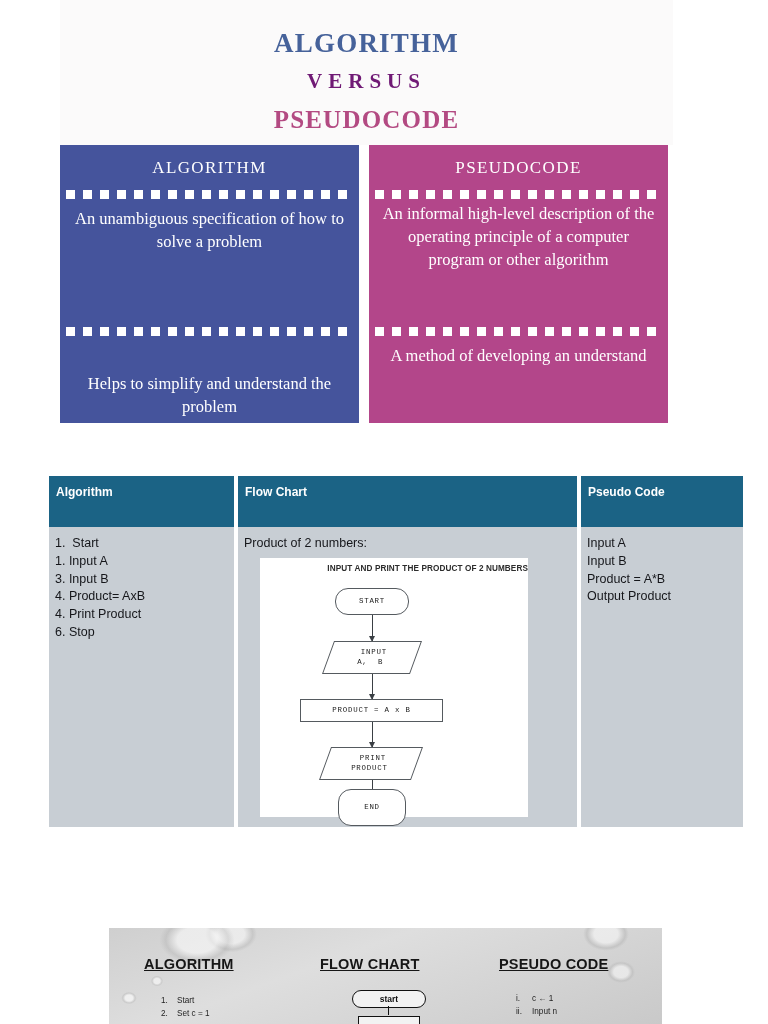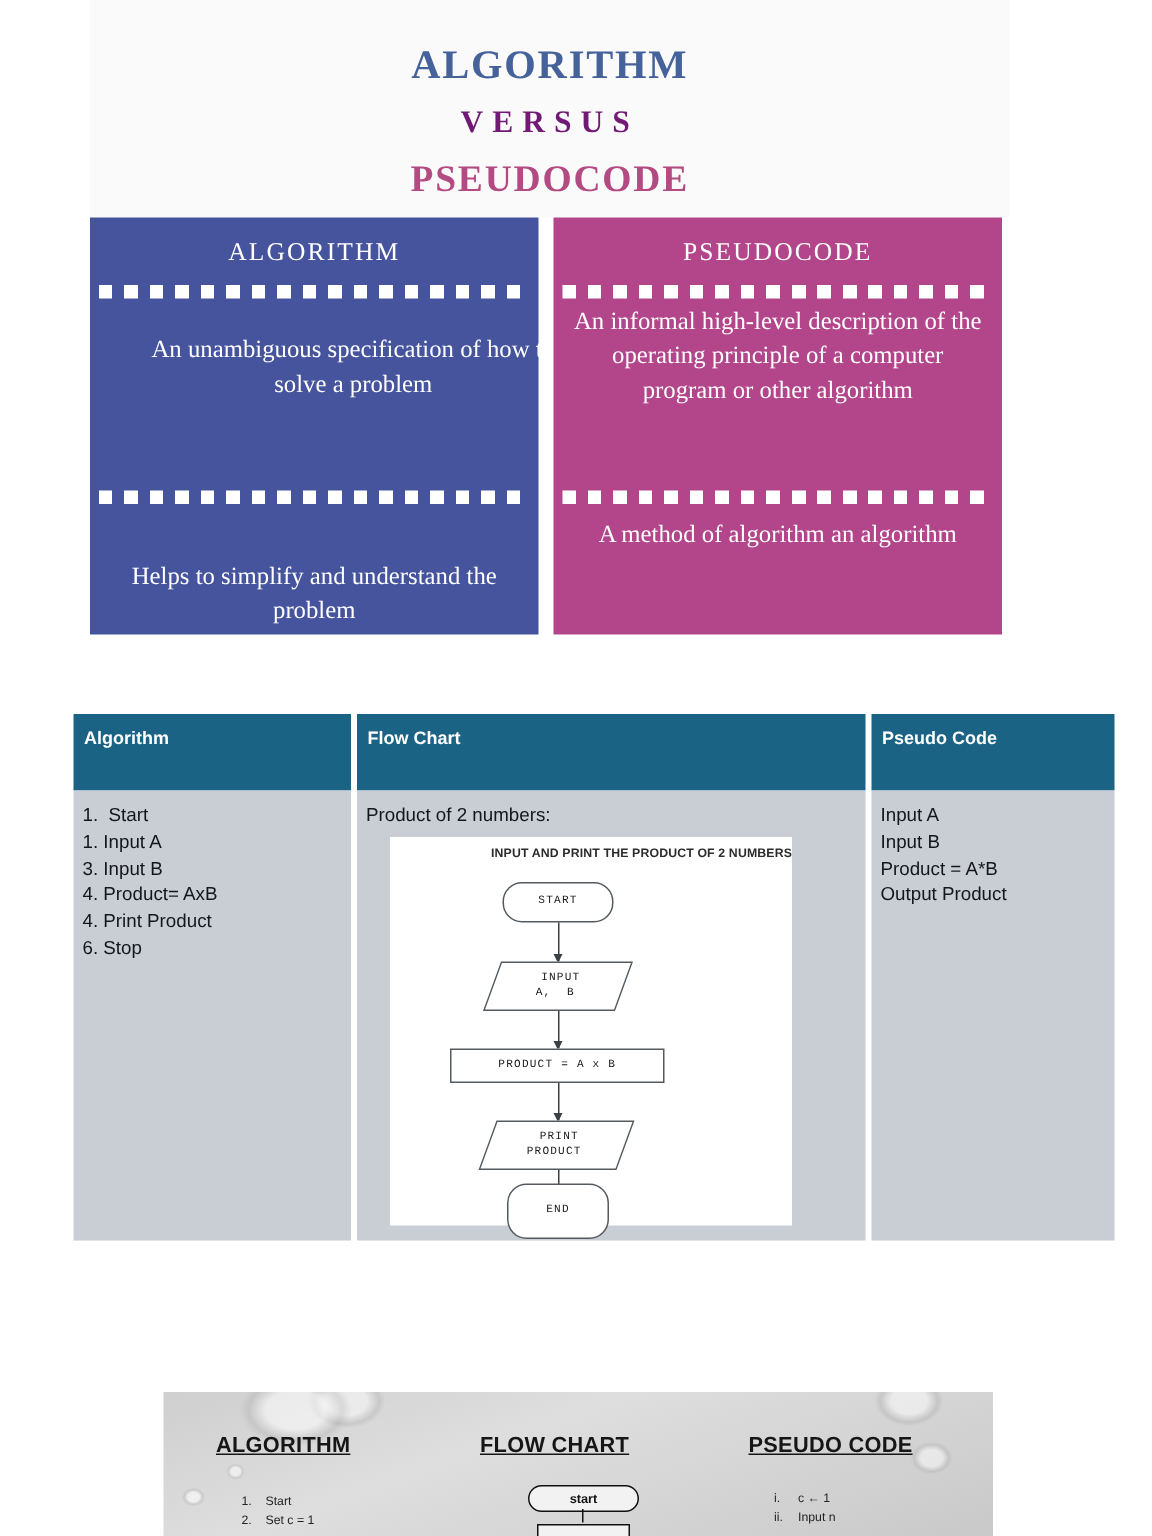--- a/index.html
+++ b/index.html
@@ -96,21 +96,21 @@
   .rule-mid { top: 182px; }
 
   .panel-body {
     position: absolute;
     left: 10px;
     width: 279px;
     text-align: center;
     font-size: 16.5px;
     line-height: 1.38;
   }
-  #alg-def   { top: 77px; margin-left: 26px; }
+  #alg-def   { top: 63px; }
   #alg-use   { top: 200px; margin-top: 28px; }
   #pseudo-def{ top: 58px; }
   #pseudo-use{ top: 200px; }
 
   
   #table-wrap {
     position: absolute;
     left: 49px;
     top: 476px;
     width: 694px;
@@ -291,21 +291,21 @@
     <div class="panel-body" id="alg-def">An unambiguous specification of how to solve a problem</div>
     <div class="dash-rule rule-mid"></div>
     <div class="panel-body" id="alg-use">Helps to simplify and understand the problem</div>
   </div>
 
   <div class="panel" id="panel-pseudocode">
     <div class="panel-head">PSEUDOCODE</div>
     <div class="dash-rule rule-top"></div>
     <div class="panel-body" id="pseudo-def">An informal high-level description of the operating principle of a computer program or other algorithm</div>
     <div class="dash-rule rule-mid"></div>
-    <div class="panel-body" id="pseudo-use">A method of algorithm an algorithm</div>
+    <div class="panel-body" id="pseudo-use">A method of developing an understand</div>
   </div>
 </div>
 
 <div id="table-wrap">
 
   <div class="t-col" id="col-alg">
     <div class="t-head">Algorithm</div>
     <div class="t-body" id="alg-steps">
         <div>1.  Start</div>
         <div>1. Input A</div>

